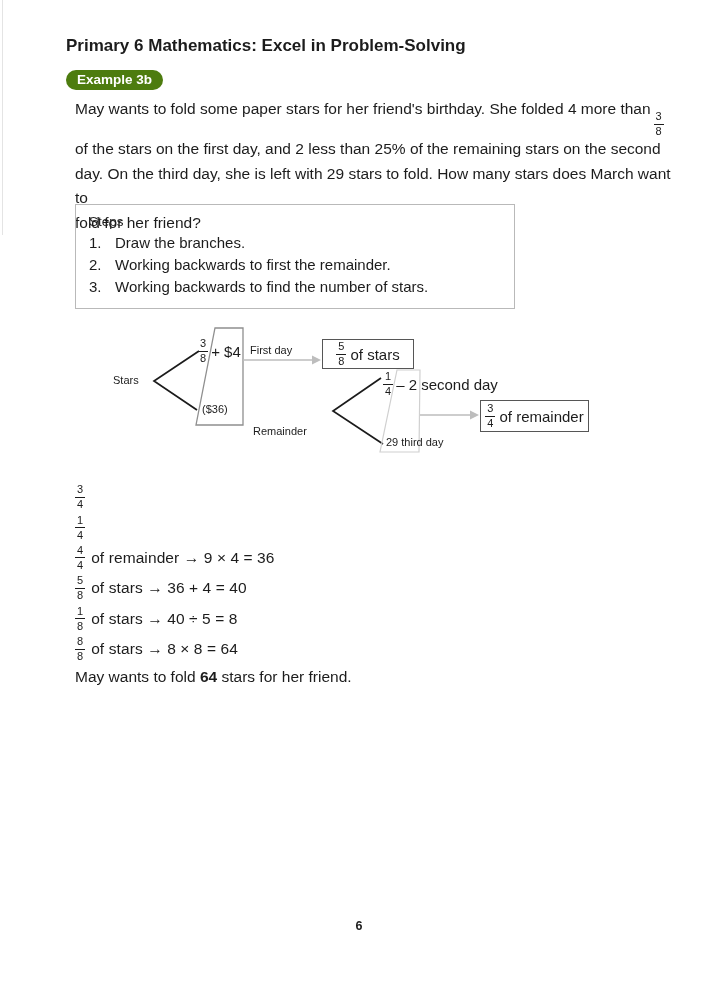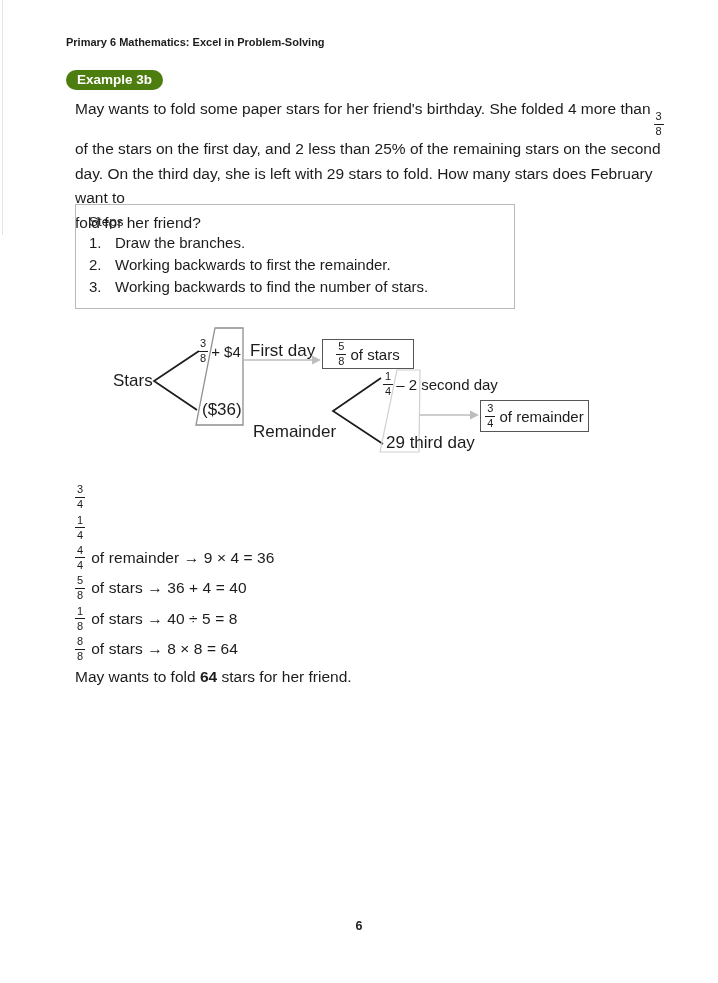--- a/index.html
+++ b/index.html
@@ -7,21 +7,21 @@
     position:relative;
     width:718px;height:983px;
     background:#ffffff;
     font-family:"Liberation Sans","DejaVu Sans",sans-serif;
     color:#1c1c1c;
     overflow:hidden;
   }
   .edge-line{position:absolute;left:2px;top:0;width:1px;height:235px;background:#e4e4e4;}
   .header{
     position:absolute;left:66px;top:36px;
-    font-size:11px;font-weight:bold;letter-spacing:0;
+    font-size:17px;font-weight:bold;letter-spacing:0;
   }
   .badge{
     position:absolute;left:66px;top:70px;
     height:20px;line-height:20px;
     padding:0 11px;
     background:#4d7c0f;
     border-radius:10px;
     color:#ffffff;font-size:13.5px;font-weight:bold;
   }
   .problem{
@@ -40,21 +40,21 @@
     border:1.5px solid #b9b9b9;
     box-sizing:border-box;
     padding:7px 0 0 13px;
   }
   .steps-title{font-size:13.5px;line-height:20px;}
   .step-item{display:flex;font-size:15px;line-height:22px;}
   .step-num{width:26px;}
   .step-text{flex:1;}
   .diagram{position:absolute;left:100px;top:325px;width:520px;height:140px;}
   .diagram svg{position:absolute;left:0;top:0;}
-  .dlabel{position:absolute;font-size:17px;line-height:15px;white-space:nowrap;}
+  .dlabel{position:absolute;font-size:11px;line-height:15px;white-space:nowrap;}
   .dflex{position:absolute;display:flex;align-items:center;white-space:nowrap;font-size:15px;}
   .dflex .frac{margin-right:3px;}
   .dbox{
     position:absolute;display:flex;align-items:center;justify-content:center;
     border:1.4px solid #565656;box-sizing:border-box;
     font-size:15px;white-space:nowrap;background:#ffffff;
   }
   .dbox .frac{margin-right:4px;}
   .working{position:absolute;left:75px;top:482px;}
   .wline{display:flex;align-items:center;height:30.4px;font-size:15.5px;white-space:nowrap;}
@@ -77,21 +77,21 @@
   <div class="header">Primary 6 Mathematics: Excel in Problem-Solving</div>
 
   <div class="badge">Example 3b</div>
 
   <div class="problem">
     <div><span>May wants to fold some paper stars for her friend's birthday. She folded 4 more than</span><span class="frac inlinefrac">
           <span class="num">3</span>
           <span class="den">8</span>
         </span></div>
     <div>of the stars on the first day, and 2 less than 25% of the remaining stars on the second</div>
-    <div>day. On the third day, she is left with 29 stars to fold. How many stars does February want to</div>
+    <div>day. On the third day, she is left with 29 stars to fold. How many stars does March want to</div>
     <div>fold for her friend?</div>
   </div>
 
   <div class="steps-box">
     <div class="steps-title">Steps</div>
     <div class="step-item">
       <span class="step-num">1.</span>
       <span class="step-text">Draw the branches.</span>
     </div>
     <div class="step-item">

